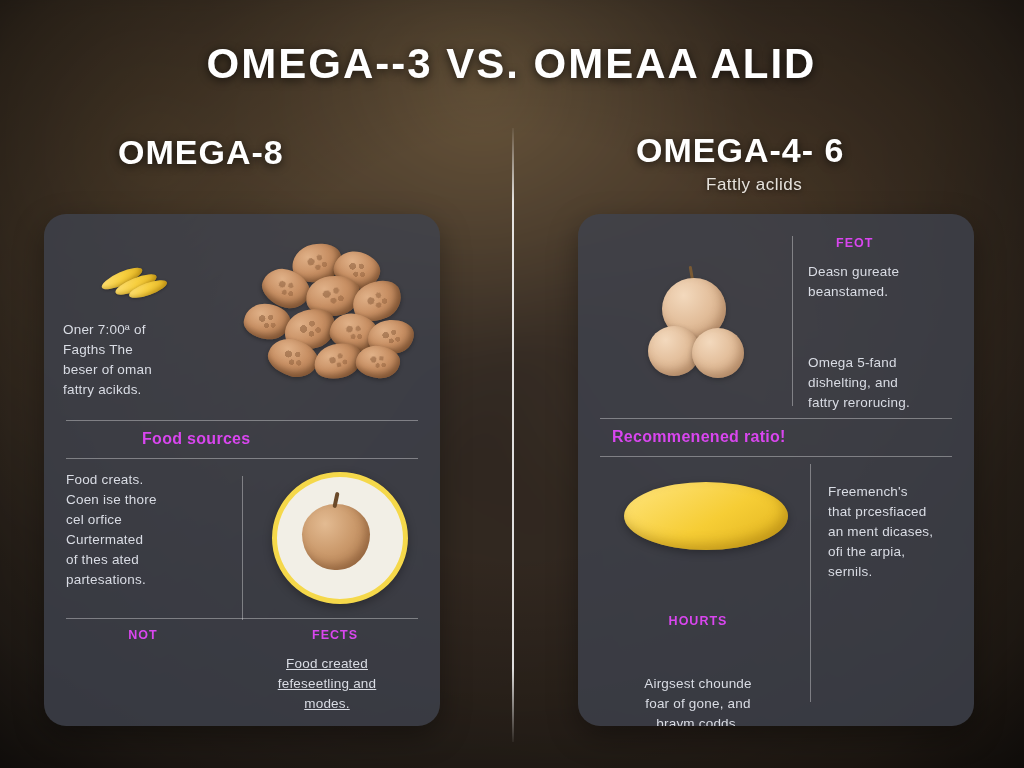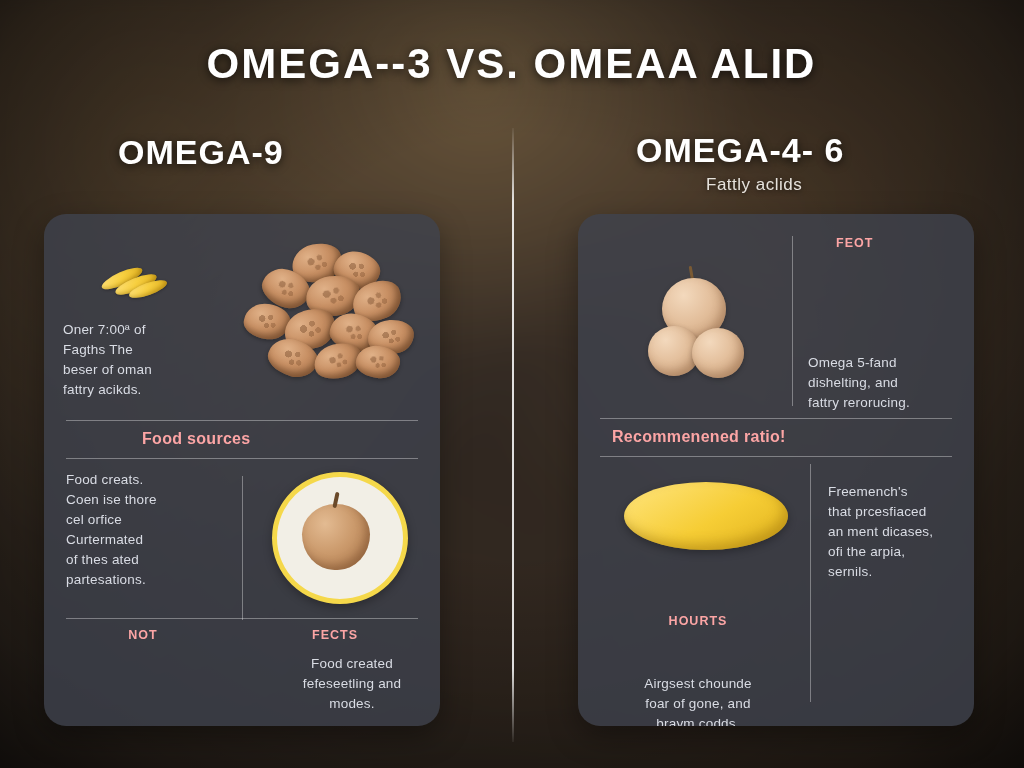--- a/index.html
+++ b/index.html
@@ -122,21 +122,21 @@
 
   .body-text {
     position: absolute;
     color: #d9dce4;
     font-size: 13.5px;
     line-height: 20px;
     letter-spacing: 0.2px;
   }
   .sec-title {
     position: absolute;
-    color: #fca5a5;
+    color: #d946ef;
     font-size: 16px;
     font-weight: bold;
     letter-spacing: 0.3px;
   }
   .sec-title.small {
     font-size: 12.5px;
     letter-spacing: 1px;
   }
   .center { text-align: center; }
 
@@ -215,21 +215,21 @@
 <body>
 
 <div id="stage">
 
   <div class="bg-layer"></div>
   <div class="bg-dark"></div>
   <div class="bg-vignette"></div>
 
   <div class="headline">OMEGA--3  VS.  OMEAA  ALID</div>
 
-  <div class="col-title" id="title-left">OMEGA-9</div>
+  <div class="col-title" id="title-left">OMEGA-8</div>
   <div class="col-title" id="title-right">OMEGA-4- 6</div>
   <div class="col-sub">Fattly aclids</div>
 
   <div class="divider"></div>
 
   <div class="panel" id="panel-left">
 
     <div style="position:absolute;left:54px;top:42px;width:76px;height:44px;">
       <div class="capsule" style="left:2px;  top:16px; width:44px; height:13px; transform:rotate(-24deg);"></div>
       <div class="capsule" style="left:16px; top:22px; width:44px; height:13px; transform:rotate(-22deg);"></div>
@@ -275,36 +275,38 @@
       <div class="apple-stem" style="left:70px; top:26px; width:4px; height:16px;"></div>
     </div>
 
     <div class="vrule" style="left:198px; top:262px; height:144px;"></div>
 
     <div class="hrule" style="left:22px; top:404px; width:352px;"></div>
 
     <div class="sec-title small center" style="left:22px; top:414px; width:154px;">NOT</div>
     <div class="sec-title small center" style="left:208px; top:414px; width:166px;">FECTS</div>
 
-    <div class="body-text center" style="left:225px; top:440px; width:166px; white-space:pre-line;">Food created
+    <div class="body-text center" style="left:200px; top:440px; width:166px; white-space:pre-line;text-decoration:underline;">Food created
 fefeseetling and
 modes.</div>
   </div>
 
   <div class="panel" id="panel-right">
 
     <div style="position:absolute;left:56px;top:40px;width:130px;height:130px;">
       <div class="peach-stem" style="left:56px; top:12px; height:16px;"></div>
       <div class="peach" style="left:28px; top:24px; width:64px; height:62px;"></div>
       <div class="peach" style="left:14px; top:72px; width:52px; height:50px;"></div>
       <div class="peach" style="left:58px; top:74px; width:52px; height:50px;"></div>
     </div>
 
     <div class="sec-title small" style="left:258px; top:22px;">FEOT</div>
 
+    <div class="body-text" style="left:230px; top:48px; width:150px; white-space:pre-line;">Deasn gureate
+beanstamed.</div>
 
     <div class="body-text" style="left:230px; top:104px; width:152px; white-space:pre-line;margin-top:35px;">Omega 5-fand
 dishelting, and
 fattry rerorucing.</div>
 
     <div class="vrule" style="left:214px; top:22px; height:170px;"></div>
 
     <div class="hrule" style="left:22px; top:204px; width:352px;"></div>
 
     <div class="sec-title" style="left:34px; top:214px;">Recommenened ratio!</div>

